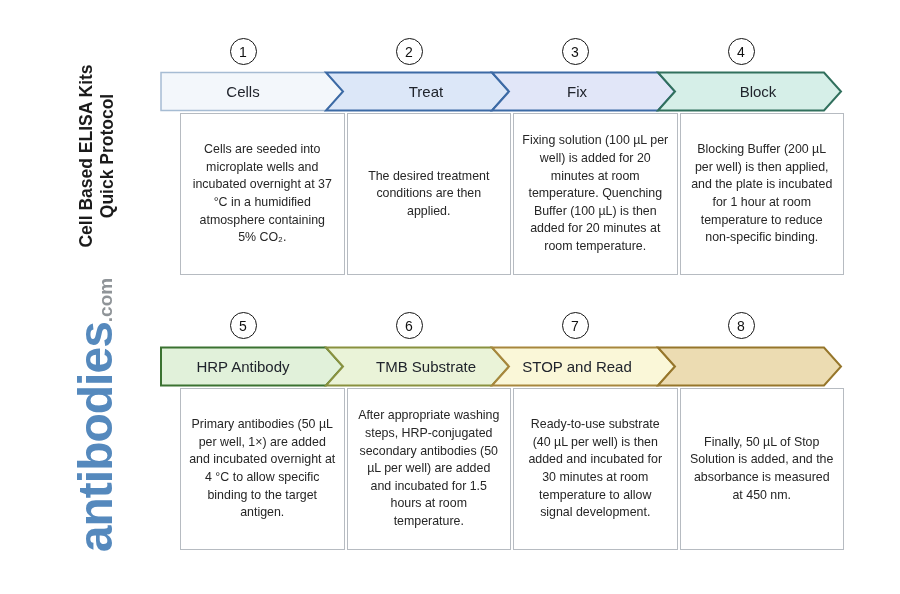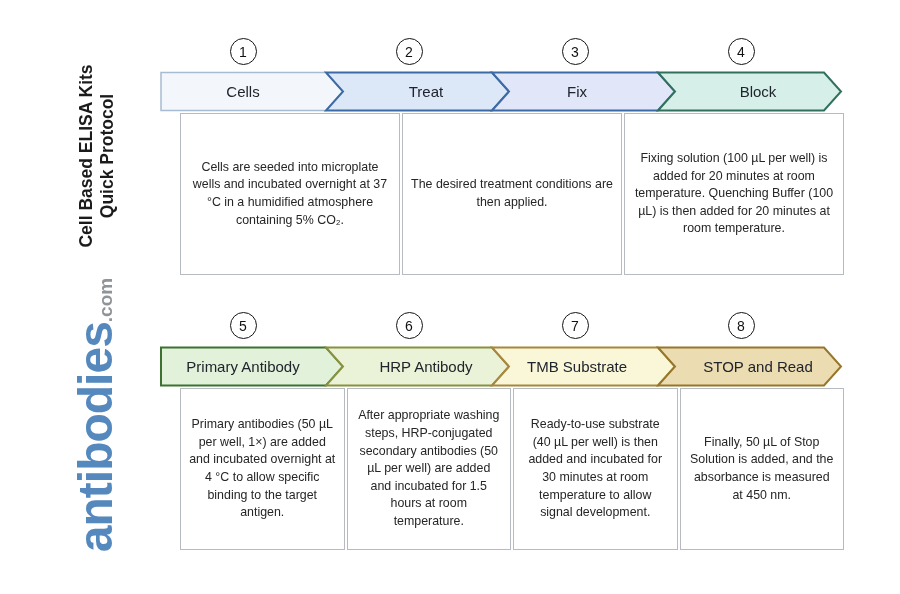--- a/index.html
+++ b/index.html
@@ -115,20 +115,23 @@
   <div class="boxes r1">
     <div class="desc-box">
         <p>Cells are seeded into microplate wells and incubated overnight at 37 °C in a humidified atmosphere containing 5% CO₂.</p>
       </div>
     <div class="desc-box">
         <p>The desired treatment conditions are then applied.</p>
       </div>
     <div class="desc-box">
         <p>Fixing solution (100 µL per well) is added for 20 minutes at room temperature. Quenching Buffer (100 µL) is then added for 20 minutes at room temperature.</p>
       </div>
+    <div class="desc-box">
+        <p>Blocking Buffer (200 µL per well) is then applied, and the plate is incubated for 1 hour at room temperature to reduce non-specific binding.</p>
+      </div>
   </div>
 
   <div class="circles r2">
     <div class="circ-slot">
         <div class="num-circle">5</div>
       </div>
     <div class="circ-slot">
         <div class="num-circle">6</div>
       </div>
     <div class="circ-slot">
@@ -140,21 +143,20 @@
   </div>
 
   <svg class="arrows r2" width="684" height="41" viewBox="0 0 684 41">
     <polygon points="1,1.5 166,1.5 183,20.5 166,39.5 1,39.5" stroke-width="2" fill="#e1f1da" stroke="#3b7231"></polygon>
     <polygon points="166,1.5 332,1.5 349,20.5 332,39.5 166,39.5 183,20.5" stroke-width="2" fill="#eaf3d8" stroke="#89913f"></polygon>
     <polygon points="332,1.5 498,1.5 515,20.5 498,39.5 332,39.5 349,20.5" stroke-width="2" fill="#faf7d8" stroke="#a7873d"></polygon>
     <polygon points="498,1.5 664,1.5 681,20.5 664,39.5 498,39.5 515,20.5" stroke-width="2" fill="#ecdcb2" stroke="#96762b"></polygon>
   </svg>
 
   <div class="labels r2">
-    <div class="arrow-label">Primary Antibody</div>
     <div class="arrow-label">HRP Antibody</div>
     <div class="arrow-label">TMB Substrate</div>
     <div class="arrow-label">STOP and Read</div>
   </div>
 
   <div class="boxes r2">
     <div class="desc-box">
         <p>Primary antibodies (50 µL per well, 1×) are added and incubated overnight at 4 °C to allow specific binding to the target antigen.</p>
       </div>
     <div class="desc-box">

